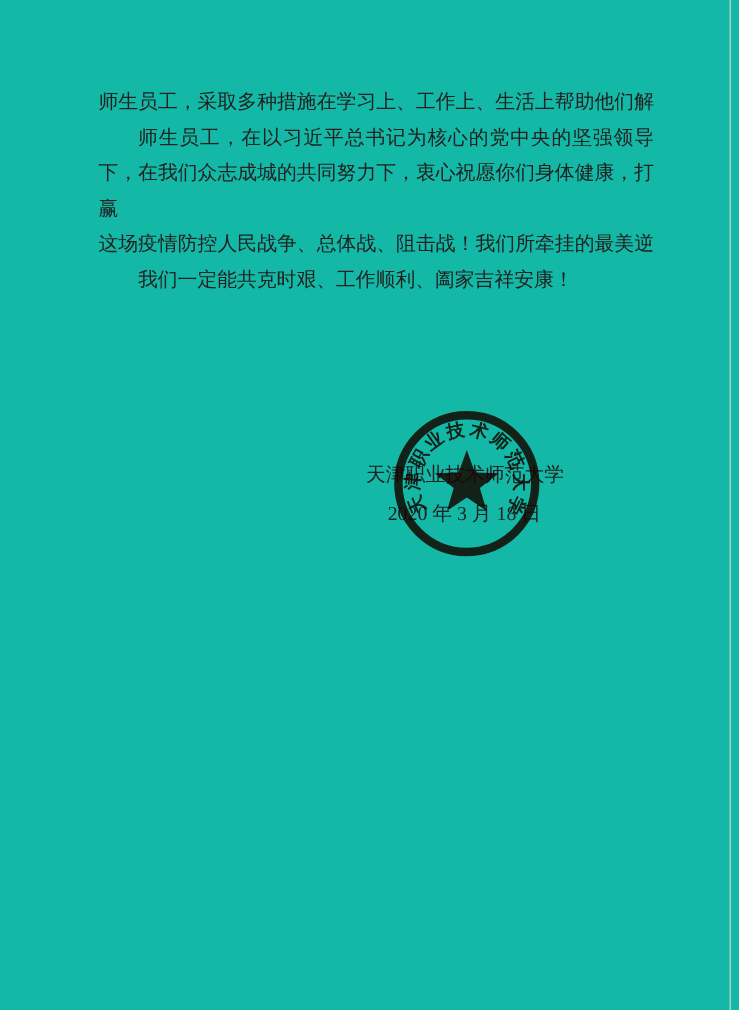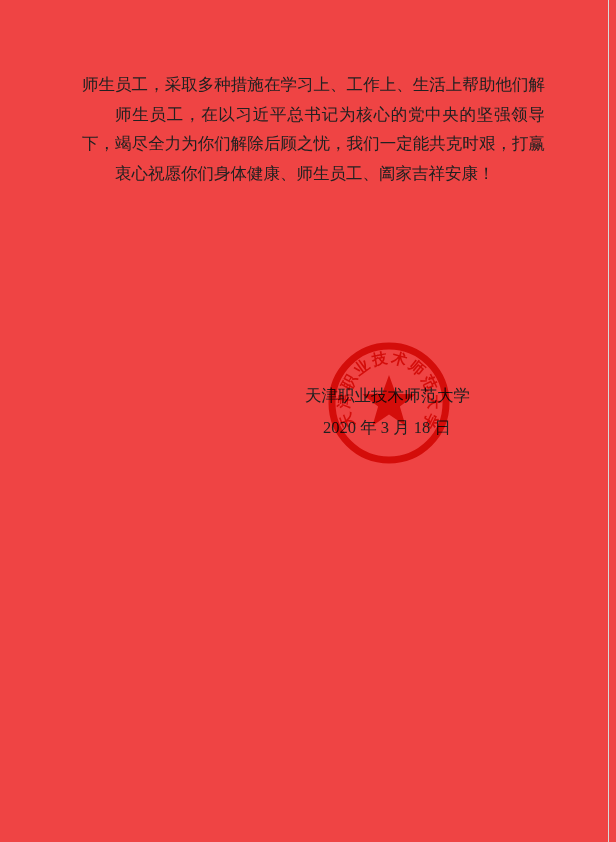--- a/index.html
+++ b/index.html
@@ -5,21 +5,21 @@
   html, body { margin: 0; padding: 0; }
   body {
     width: 616px; height: 842px;
     background: #ffffff;
     font-family: "Liberation Serif", "DejaVu Serif", serif;
     position: relative;
     overflow: hidden;
   }
   .page {
     position: absolute; inset: 0;
-    background: #ef4444;
+    background: #14b8a6;
   }
   .edge-line {
     position: absolute;
     left: 608px; top: 0; width: 1px; height: 842px;
     background: #d8d8d8;
   }
   .body-text {
     position: absolute;
     left: 82px; top: 70px; width: 463px;
     font-size: 16.5px;
@@ -54,22 +54,23 @@
   }
 </style>
 </head>
 <body>
 
 <div class="page">
 
   <div class="body-text">
     <div class="line fill">师生员工，采取多种措施在学习上、工作上、生活上帮助他们解</div>
     <div class="line fill indent">师生员工，在以习近平总书记为核心的党中央的坚强领导</div>
-    <div class="line fill">下，竭尽全力为你们解除后顾之忧，我们一定能共克时艰，打赢</div>
-    <div class="line indent">衷心祝愿你们身体健康、师生员工、阖家吉祥安康！</div>
+    <div class="line fill">下，在我们众志成城的共同努力下，衷心祝愿你们身体健康，打赢</div>
+    <div class="line fill">这场疫情防控人民战争、总体战、阻击战！我们所牵挂的最美逆</div>
+    <div class="line indent">我们一定能共克时艰、工作顺利、阖家吉祥安康！</div>
   </div>
 
   <div class="signature">
     <div class="org">天津职业技术师范大学</div>
     <div class="date">2020 年 3 月 18 日</div>
   </div>
 
   <svg class="seal" viewBox="0 0 124 124" aria-hidden="true">
     <circle cx="62" cy="62" r="57" fill="none" stroke-width="7" stroke="#e2251c"></circle>
     <polygon points="62,34 68.8,52.7 88.6,53.3 72.9,65.6 78.5,84.7 62,73.5 45.5,84.7 51.1,65.6 35.4,53.3 55.2,52.7" fill="#e2251c"></polygon>

